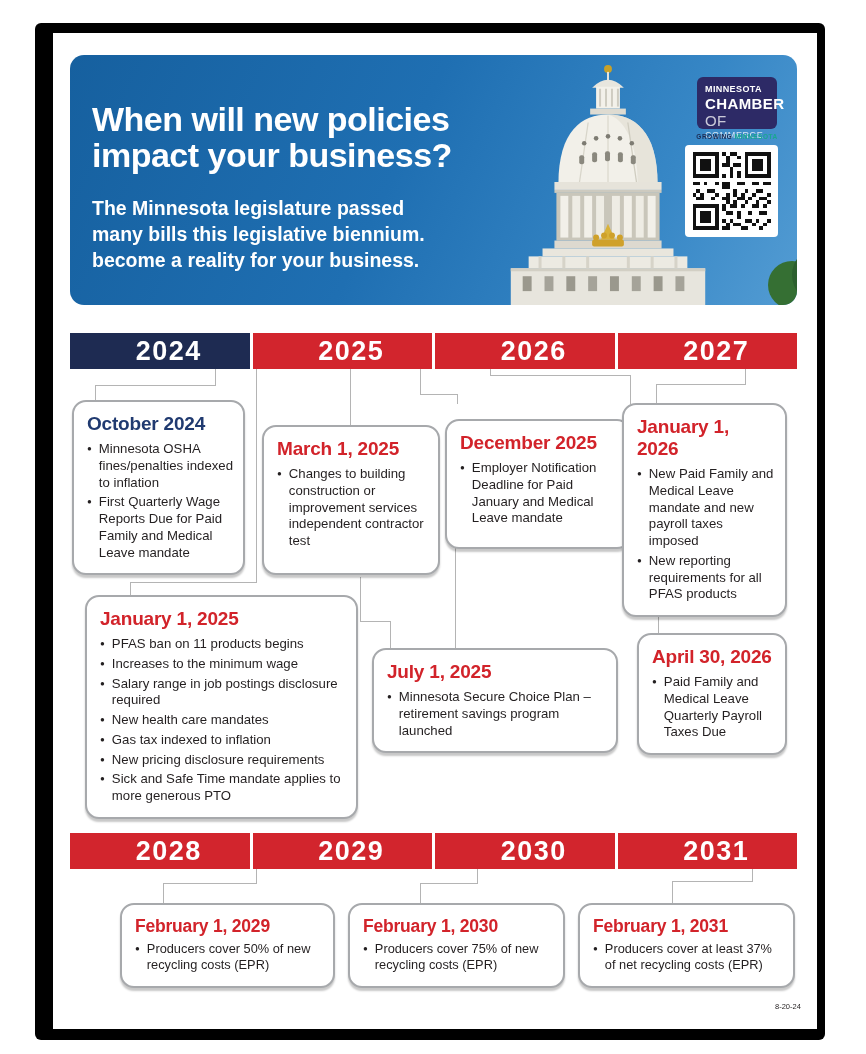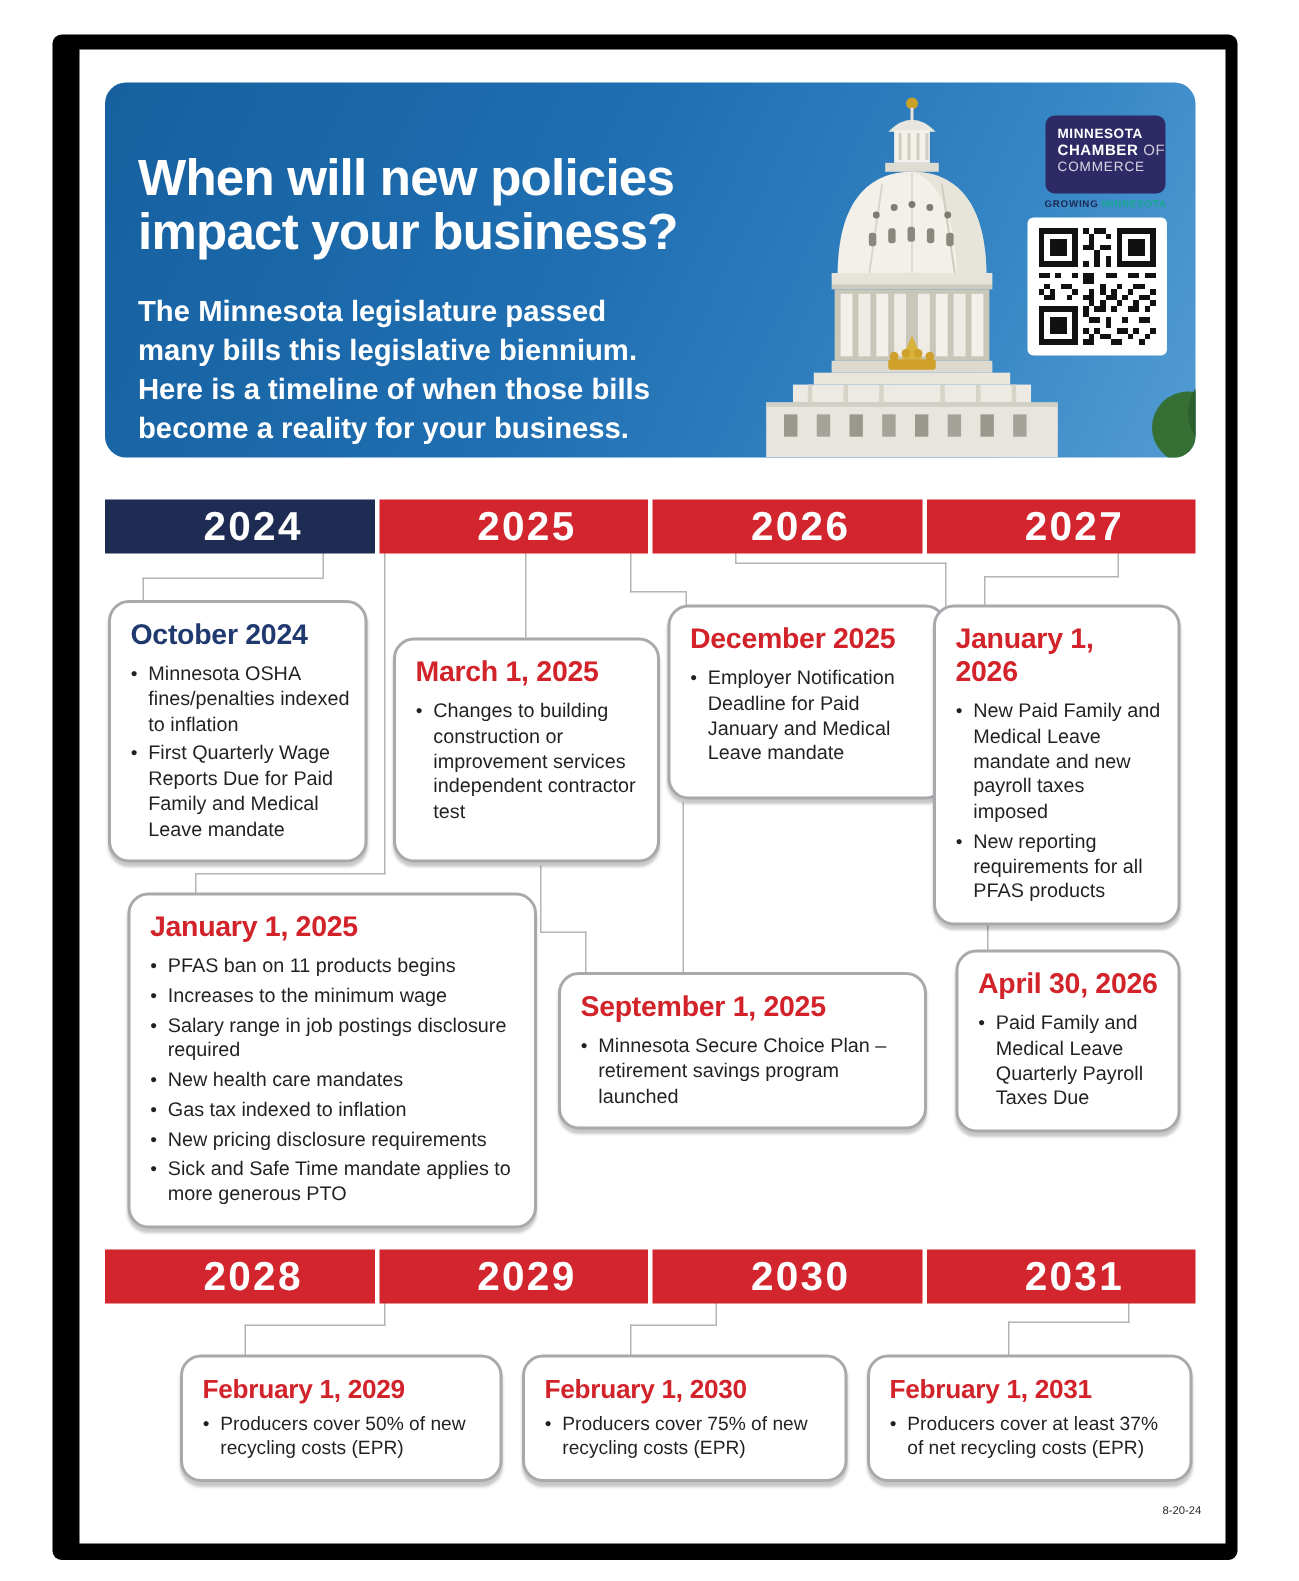--- a/index.html
+++ b/index.html
@@ -19,21 +19,21 @@
   }
   .hero-title{position:absolute;left:22px;top:46px;color:#fff;font-size:34px;line-height:1.06;font-weight:800;letter-spacing:-.5px;}
   .hero-title span{display:block;}
   .hero-sub{position:absolute;left:22px;top:141px;color:#fff;font-size:19.5px;line-height:1.33;font-weight:700;}
   .hero-sub span{display:block;}
   .logo-box{
     position:absolute;left:627px;top:22px;width:80px;height:52px;background:#2d2a66;border-radius:6px;
     color:#fff;padding:7px 0 0 8px;box-sizing:border-box;line-height:1.18;
   }
   .logo-box .l1{font-size:9px;font-weight:800;letter-spacing:.4px;display:block;}
-  .logo-box .l2{font-size:10px;font-weight:800;letter-spacing:.4px;display:block;}
+  .logo-box .l2{font-size:15px;font-weight:800;letter-spacing:.4px;display:block;}
   .logo-box .l2 .of{font-weight:400;opacity:.75;}
   .logo-box .l3{font-size:9px;font-weight:400;opacity:.8;letter-spacing:.6px;display:block;}
   .logo-tag{position:absolute;left:625px;top:78px;width:84px;text-align:center;font-size:6.5px;font-weight:800;letter-spacing:.5px;}
   .logo-tag .g{color:#1c2a52;}
   .logo-tag .m{color:#19a78f;}
   .qr{position:absolute;left:615px;top:90px;width:93px;height:92px;background:#fff;border-radius:4px;padding:7px;box-sizing:border-box;}
   .qr svg{width:100%;height:100%;display:block;}
   .capitol{position:absolute;left:388px;top:2px;width:300px;height:248px;}
   .tree{position:absolute;left:652px;top:172px;width:150px;height:80px;}
 
@@ -141,21 +141,20 @@
     <circle cx="142" cy="62" r="24" fill="#244f26"></circle>
   </svg>
 
   <div class="hero-title">
     <span>When will new policies</span>
     <span>impact your business?</span>
   </div>
   <div class="hero-sub">
     <span>The Minnesota legislature passed</span>
     <span>many bills this legislative biennium.</span>
-    <span>Here is a timeline of when those bills</span>
     <span>become a reality for your business.</span>
   </div>
 
   <div class="logo-box">
     <span class="l1">MINNESOTA</span>
     <span class="l2"><b>CHAMBER</b><span class="of"> OF</span></span>
     <span class="l3">COMMERCE</span>
   </div>
   <div class="logo-tag">
     <span class="g">GROWING</span>
@@ -294,21 +293,21 @@
   </ul>
 </div>
 
 <div class="card" style="left:262px;top:425px;width:178px;min-height:150px;">
   <div class="card-date">March 1, 2025</div>
   <ul class="bullets">
     <li>Changes to building construction or improvement services independent contractor test</li>
   </ul>
 </div>
 
-<div class="card" style="left:445px;top:403px;width:186px;min-height:130px;">
+<div class="card" style="left:445px;top:419px;width:186px;min-height:130px;">
   <div class="card-date">December 2025</div>
   <ul class="bullets">
     <li>Employer Notification Deadline for Paid January and Medical Leave mandate</li>
   </ul>
 </div>
 
 <div class="card" style="left:622px;top:403px;width:165px;min-height:192px;">
   <div class="card-date">January 1, 2026</div>
   <ul class="bullets">
     <li>New Paid Family and Medical Leave mandate and new payroll taxes imposed</li>
@@ -323,21 +322,21 @@
     <li>Increases to the minimum wage</li>
     <li>Salary range in job postings disclosure required</li>
     <li>New health care mandates</li>
     <li>Gas tax indexed to inflation</li>
     <li>New pricing disclosure requirements</li>
     <li>Sick and Safe Time mandate applies to more generous PTO</li>
   </ul>
 </div>
 
 <div class="card" style="left:372px;top:648px;width:246px;min-height:105px;">
-  <div class="card-date">September 1, 2025</div>
+  <div class="card-date">July 1, 2025</div>
   <ul class="bullets">
     <li>Minnesota Secure Choice Plan – retirement savings program launched</li>
   </ul>
 </div>
 
 <div class="card" style="left:637px;top:633px;width:150px;min-height:120px;">
   <div class="card-date">April 30, 2026</div>
   <ul class="bullets">
     <li>Paid Family and Medical Leave Quarterly Payroll Taxes Due</li>
   </ul>

